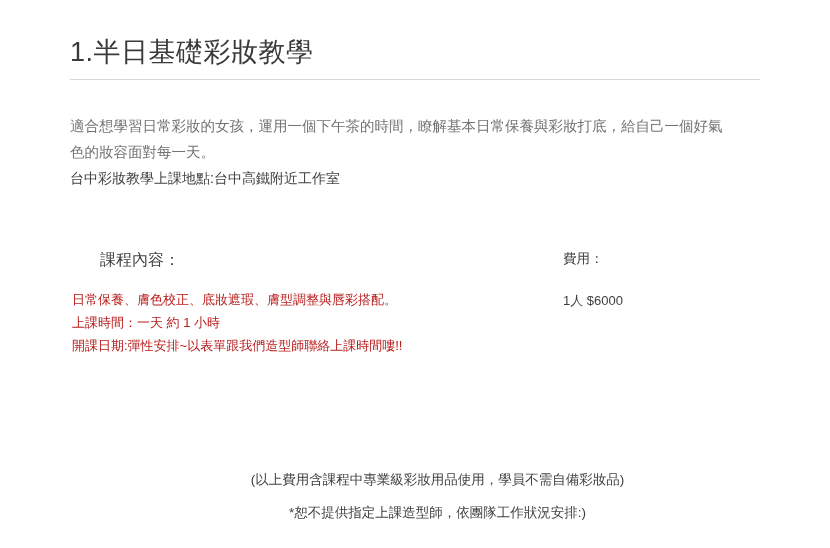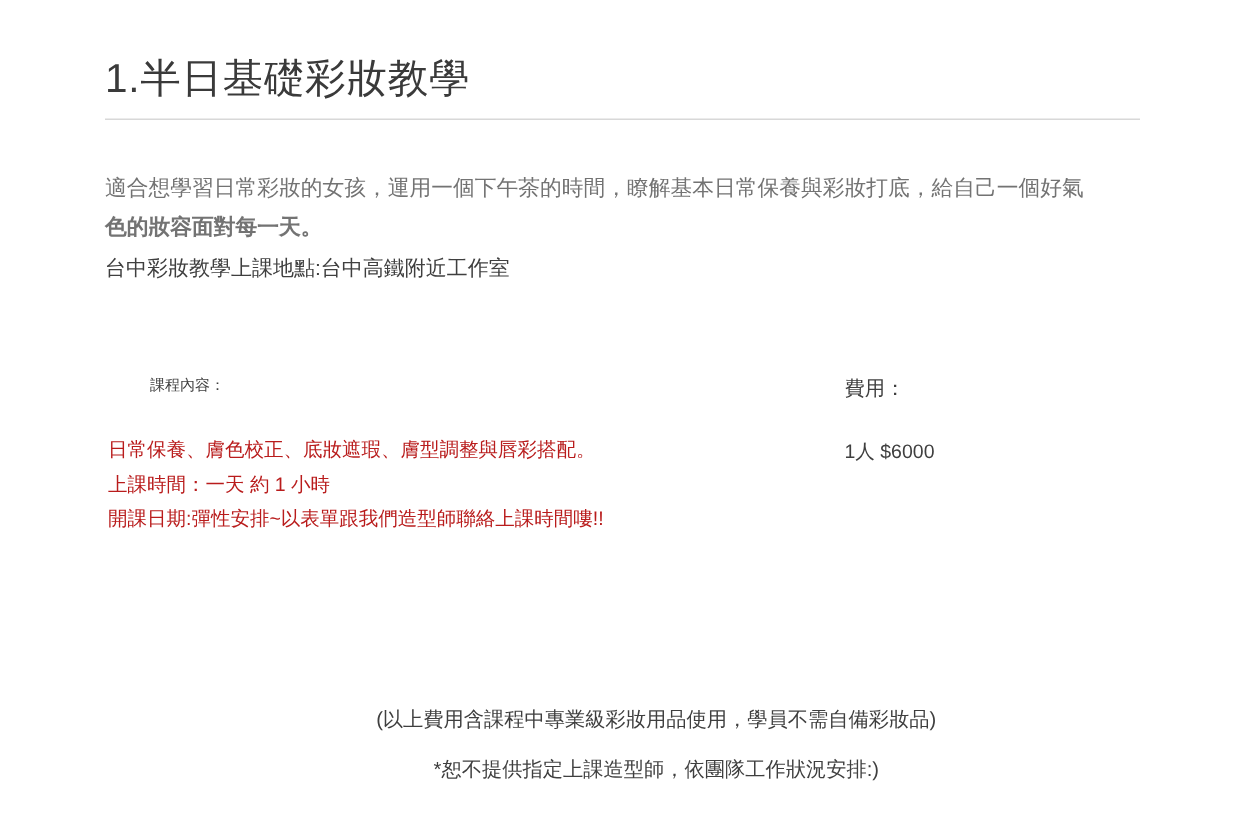--- a/index.html
+++ b/index.html
@@ -42,36 +42,35 @@
     position: absolute;
     left: 70px;
     top: 98px;
     width: 692px;
     font-size: 14.5px;
     line-height: 26px;
     color: #737373;
   }
   .intro .line2 {
     display: block;
-    font-weight: bold;
   }
   .location {
     position: absolute;
     left: 70px;
     top: 152px;
     width: 692px;
     font-size: 14px;
     line-height: 24px;
     color: #3f3f3f;
   }
   .col-left-head {
     position: absolute;
     left: 72px;
     top: 250px;
-    font-size: 10px;
+    font-size: 16px;
     color: #3f3f3f;
     padding-left: 28px;
   }
   .col-right-head {
     position: absolute;
     left: 563px;
     top: 250px;
     font-size: 13.5px;
     color: #3f3f3f;
     font-family: Liberation Serif, serif;

